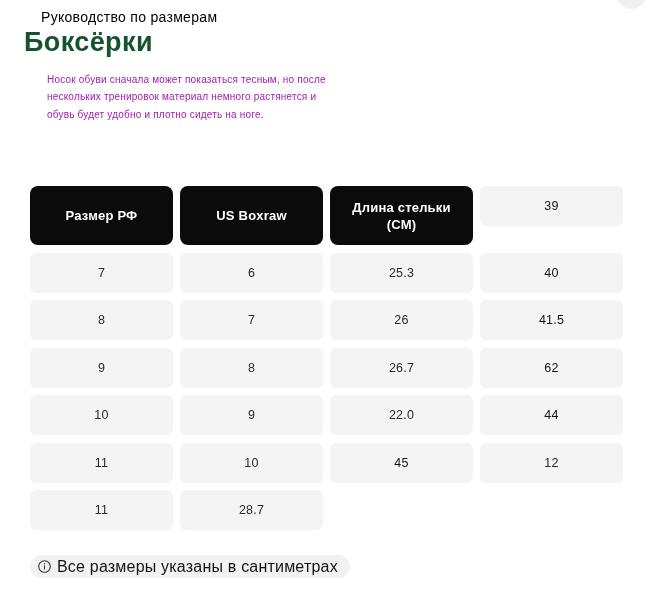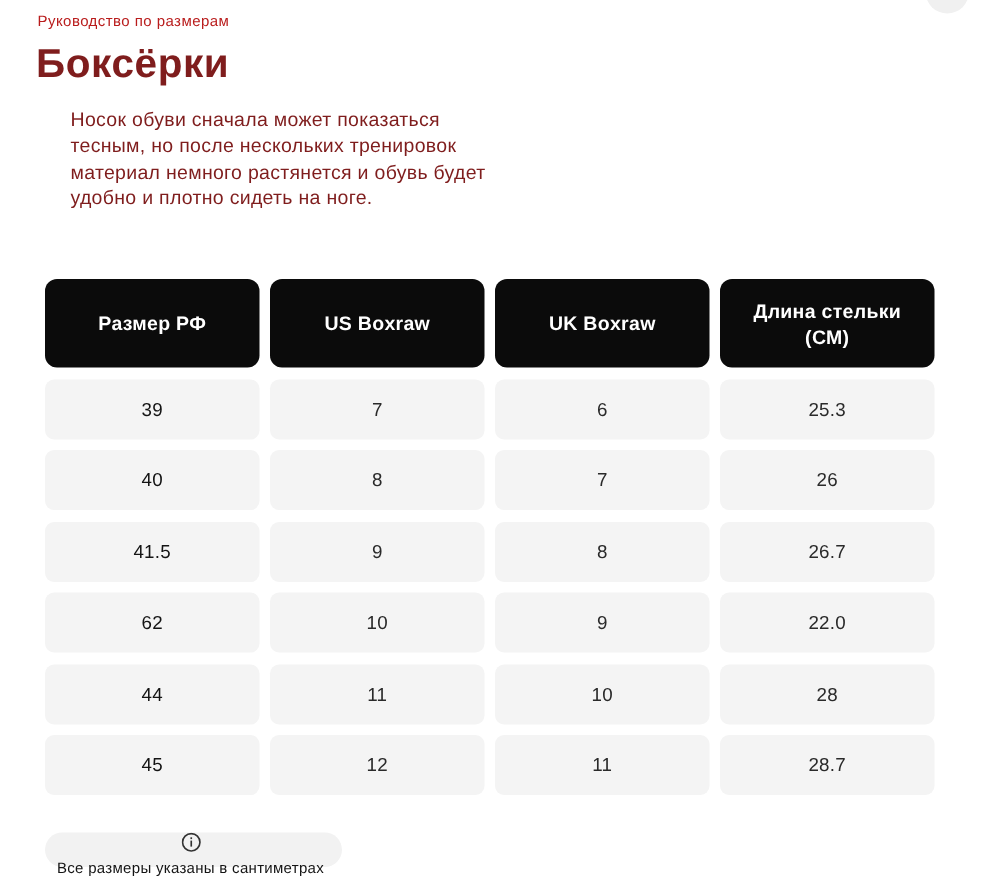--- a/index.html
+++ b/index.html
@@ -3,30 +3,30 @@
 <meta charset="utf-8">
 <style>
   html,body{margin:0;padding:0;}
   body{
     width:657px;height:596px;position:relative;overflow:hidden;
     background:#ffffff;
     font-family:"Liberation Sans", sans-serif;
     color:#1a1a1a;
   }
   .eyebrow{
-    position:absolute;left:25px;top:9px;
-    font-size:10px;font-weight:400;color:#b91c1c;letter-spacing:.3px;
+    position:absolute;left:41px;top:9px;
+    font-size:14px;font-weight:400;color:#000000;letter-spacing:.3px;
   }
   .title{
     position:absolute;left:24px;top:27px;
-    font-size:27px;font-weight:700;color:#7f1d1d;letter-spacing:.4px;
+    font-size:27px;font-weight:700;color:#14532d;letter-spacing:.4px;
   }
   .description{
     position:absolute;left:47px;top:71px;width:292px;
-    font-size:13px;line-height:17.4px;color:#7f1d1d;letter-spacing:.2px;
+    font-size:10px;line-height:17.4px;color:#a21caf;letter-spacing:.2px;
   }
   .size-table{
     position:absolute;left:30px;top:186px;width:593px;
     display:grid;grid-template-columns:repeat(4,143px);
     column-gap:7px;row-gap:7.5px;
   }
   .th{
     height:59px;background:#0b0b0b;border-radius:8px;
     display:flex;align-items:center;justify-content:center;text-align:center;
     color:#ffffff;font-size:13px;font-weight:700;line-height:17px;
@@ -35,41 +35,40 @@
   .td{
     height:40px;background:#f4f4f4;border-radius:6px;
     display:flex;align-items:center;justify-content:center;text-align:center;
     font-size:12.5px;color:#2a2a2a;letter-spacing:.2px;
   }
   .td-strong{font-weight:400;color:#141414;}
   .footnote{
     position:absolute;left:30px;top:555px;height:23px;
     display:inline-flex;align-items:center;gap:6px;
     background:#f2f2f2;border-radius:12px;padding:0 12px 0 8px;
-    font-size:10px;color:#141414;letter-spacing:.2px;white-space:nowrap;flex-direction:column;
+    font-size:16px;color:#141414;letter-spacing:.2px;white-space:nowrap;
   }
   .info-icon{display:inline-flex;align-items:center;}
   .close-partial{
     position:absolute;left:617px;top:-20px;width:29px;height:29px;
     border-radius:50%;background:#f0f0f0;
     display:flex;align-items:center;justify-content:center;
     color:#cfcfcf;font-size:12px;cursor:pointer;
   }
 </style>
 </head>
 <body>
 
 <div class="eyebrow">Руководство по размерам</div>
 <h1 class="title" style="margin:0">Боксёрки</h1>
 <p class="description" style="margin:0">Носок обуви сначала может показаться тесным, но после нескольких тренировок материал немного растянется и обувь будет удобно и плотно сидеть на ноге.</p>
 
 <div class="size-table">
   <div class="th">Размер РФ</div>
   <div class="th">US Boxraw</div>
-  <div class="th">UK Boxraw</div>
   <div class="th">Длина стельки (СМ)</div>
 
   <div class="td td-strong">39</div>
   <div class="td">7</div>
   <div class="td">6</div>
   <div class="td">25.3</div>
 
   <div class="td td-strong">40</div>
   <div class="td">8</div>
   <div class="td">7</div>
@@ -81,21 +80,20 @@
   <div class="td">26.7</div>
 
   <div class="td td-strong">62</div>
   <div class="td">10</div>
   <div class="td">9</div>
   <div class="td">22.0</div>
 
   <div class="td td-strong">44</div>
   <div class="td">11</div>
   <div class="td">10</div>
-  <div class="td">28</div>
 
   <div class="td td-strong">45</div>
   <div class="td">12</div>
   <div class="td">11</div>
   <div class="td">28.7</div>
 </div>
 
 <div class="footnote">
   <span class="info-icon">
     <svg width="13" height="13" viewBox="0 0 13 13">

